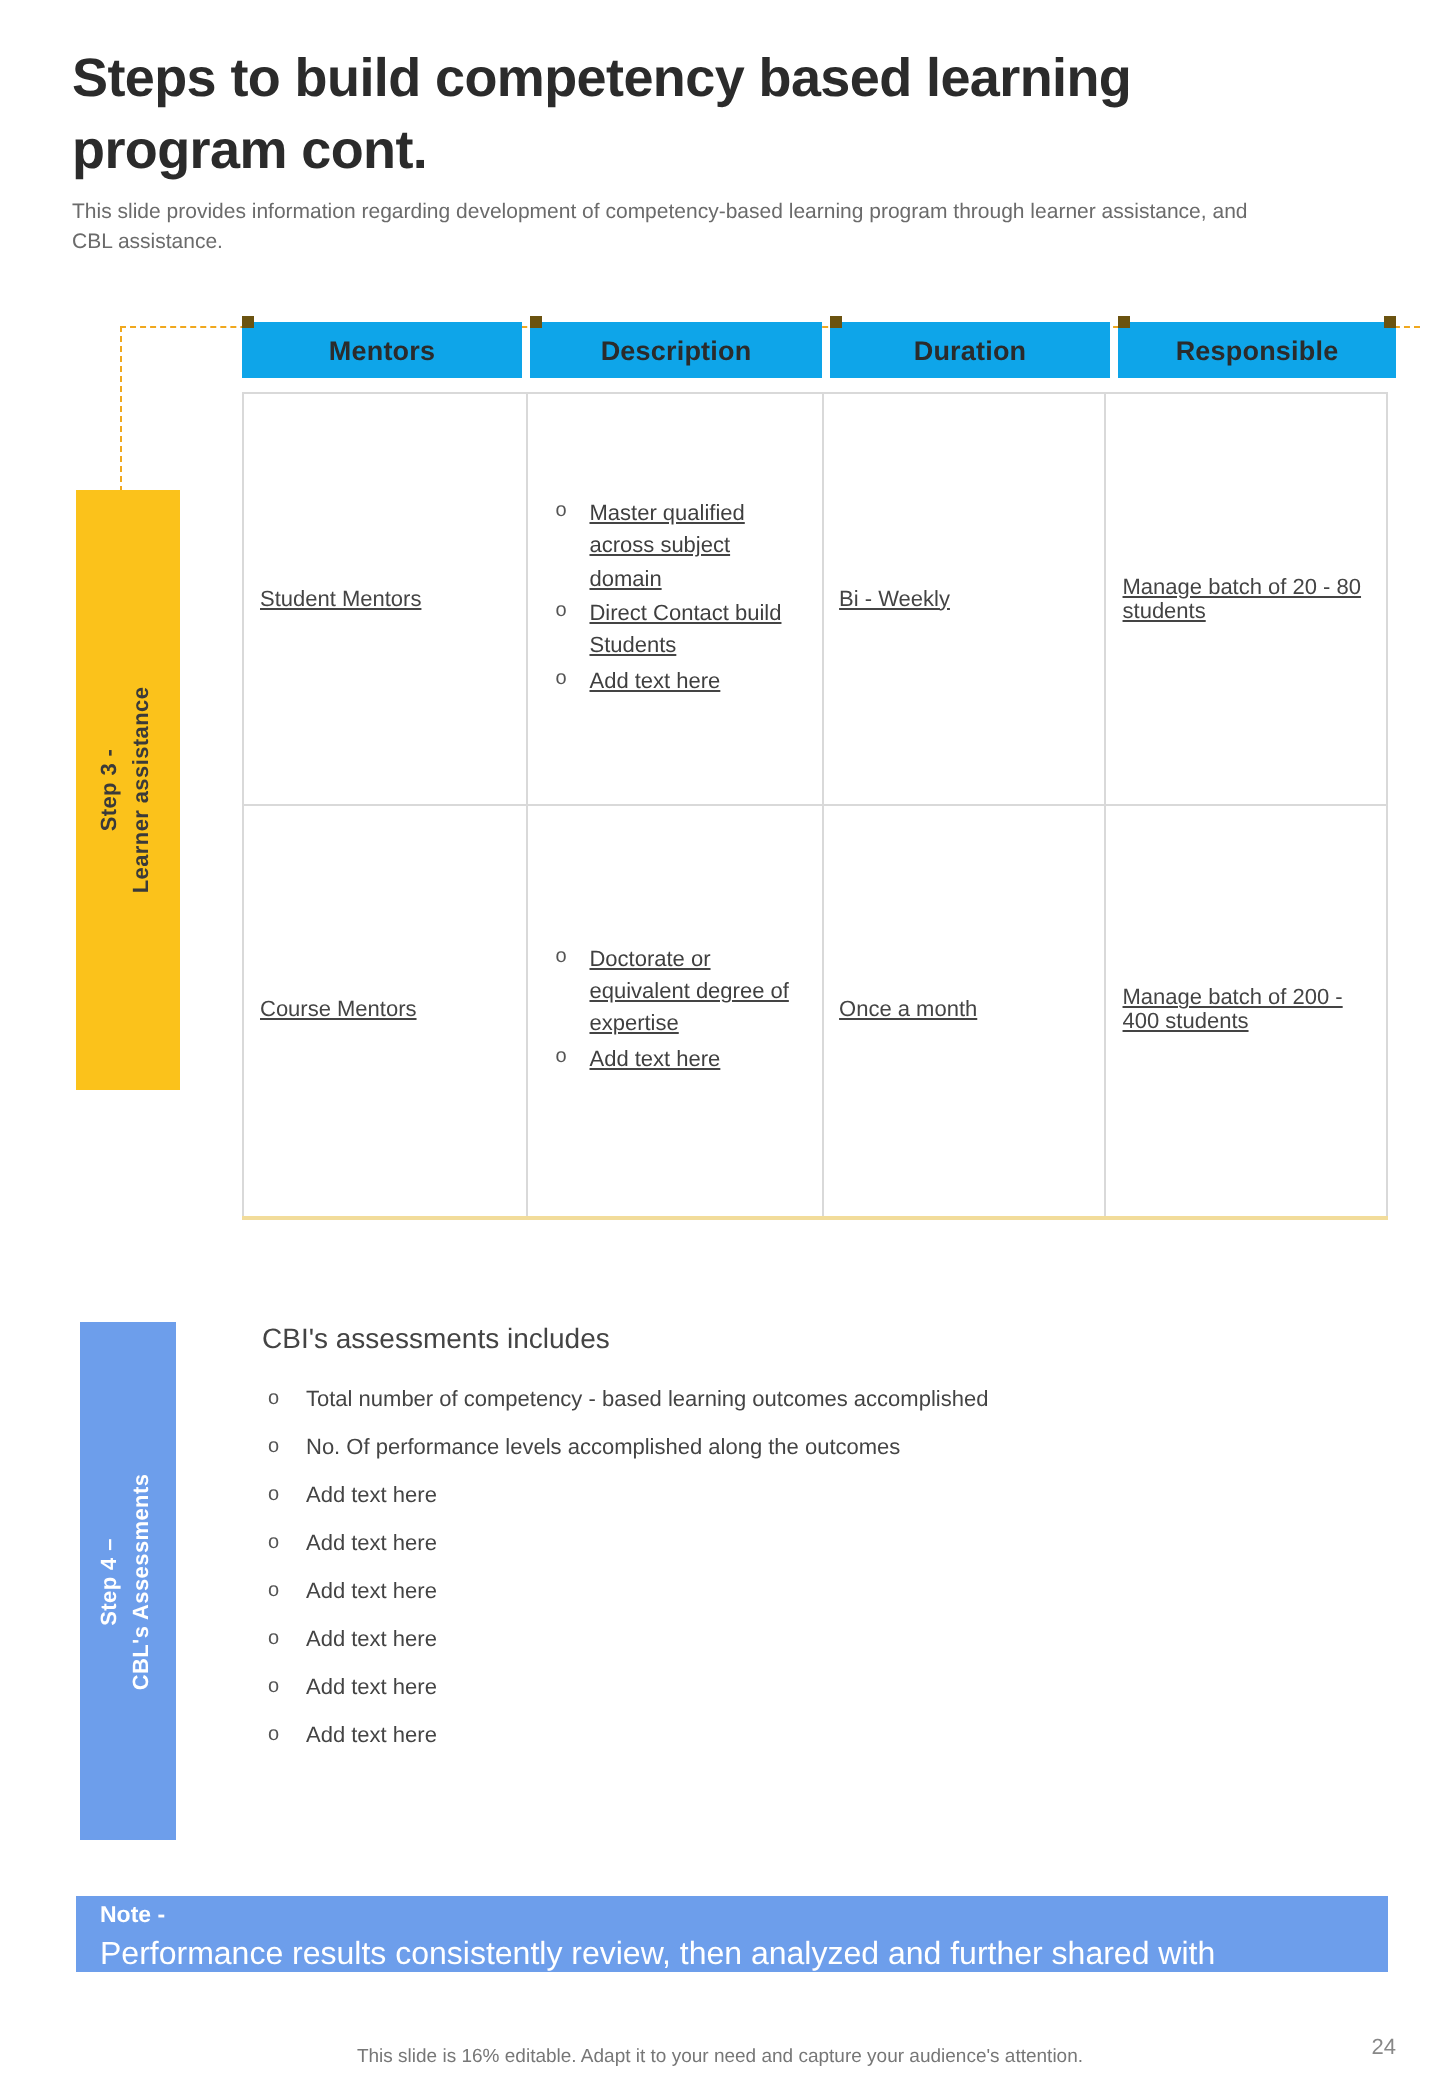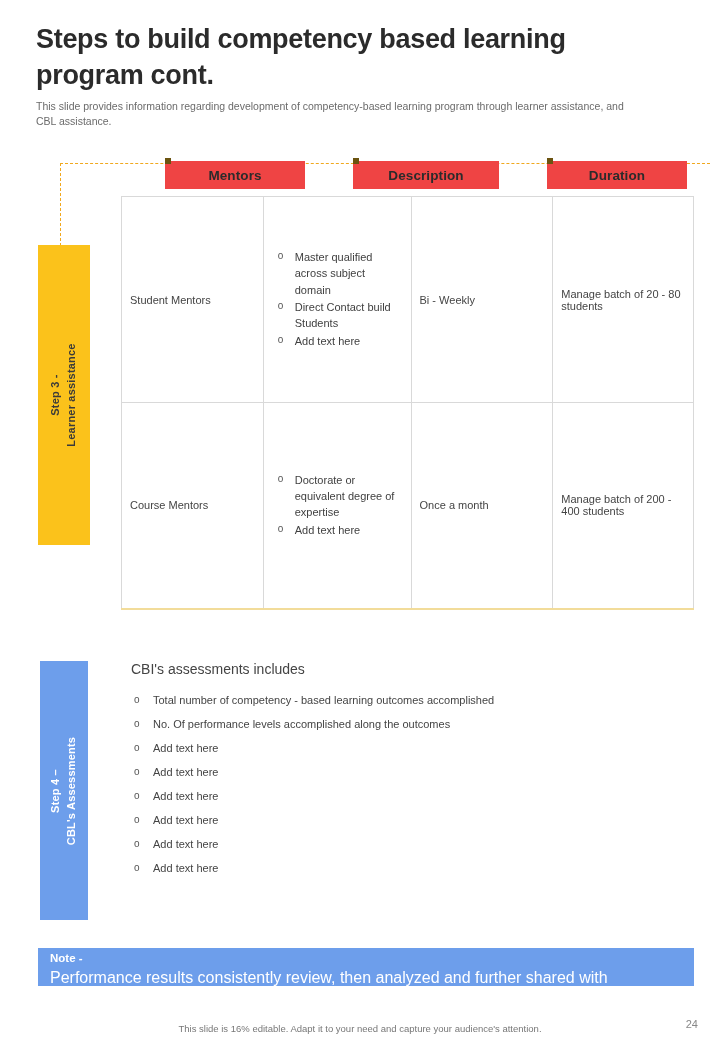--- a/index.html
+++ b/index.html
@@ -43,25 +43,24 @@
     text-align:center; line-height:1.45;
     letter-spacing:0.2px;
   }
   .step3-bar .vtext span { display:block; }
 
   
   .table-wrap { position:absolute; left:121px; top:161px; width:573px; }
   .hdr-row { display:flex; gap:4px; height:28px; }
   .hdr-cell {
     position:relative;
-    background:#ef4444;
+    background:#0ea5e9;
     display:flex; align-items:center; justify-content:center;
     font-size:13.5px; font-weight:700; color:#2b2b2b;
     letter-spacing:0.1px;
-    margin-left:44px;
   }
   .hdr-cell::before{
     content:""; position:absolute; left:0; top:-3px;
     width:6px; height:6px; background:#6b5310;
   }
   .hdr-cell.last::after{
     content:""; position:absolute; right:0; top:-3px;
     width:6px; height:6px; background:#6b5310;
   }
   .col-1 { width:140px; flex:0 0 140px; }
@@ -73,20 +72,21 @@
     margin-top:7px;
     width:573px;
     border-collapse:collapse;
     border-bottom:2px solid #f2dc9a;
   }
   .body-table td {
     border:1px solid #d9d9d9;
     vertical-align:middle;
     font-size:11px; color:#444;
     padding:6px 8px;
+    text-decoration:underline;
   }
   .body-table tr { height:206px; }
   .cell-center { text-align:left; }
   ul.bullets { list-style:none; padding-left:2px; }
   ul.bullets li {
     position:relative; padding-left:21px;
     font-size:11px; line-height:1.48; color:#3f3f3f;
     margin-bottom:1px;
   }
   ul.bullets li::before {

